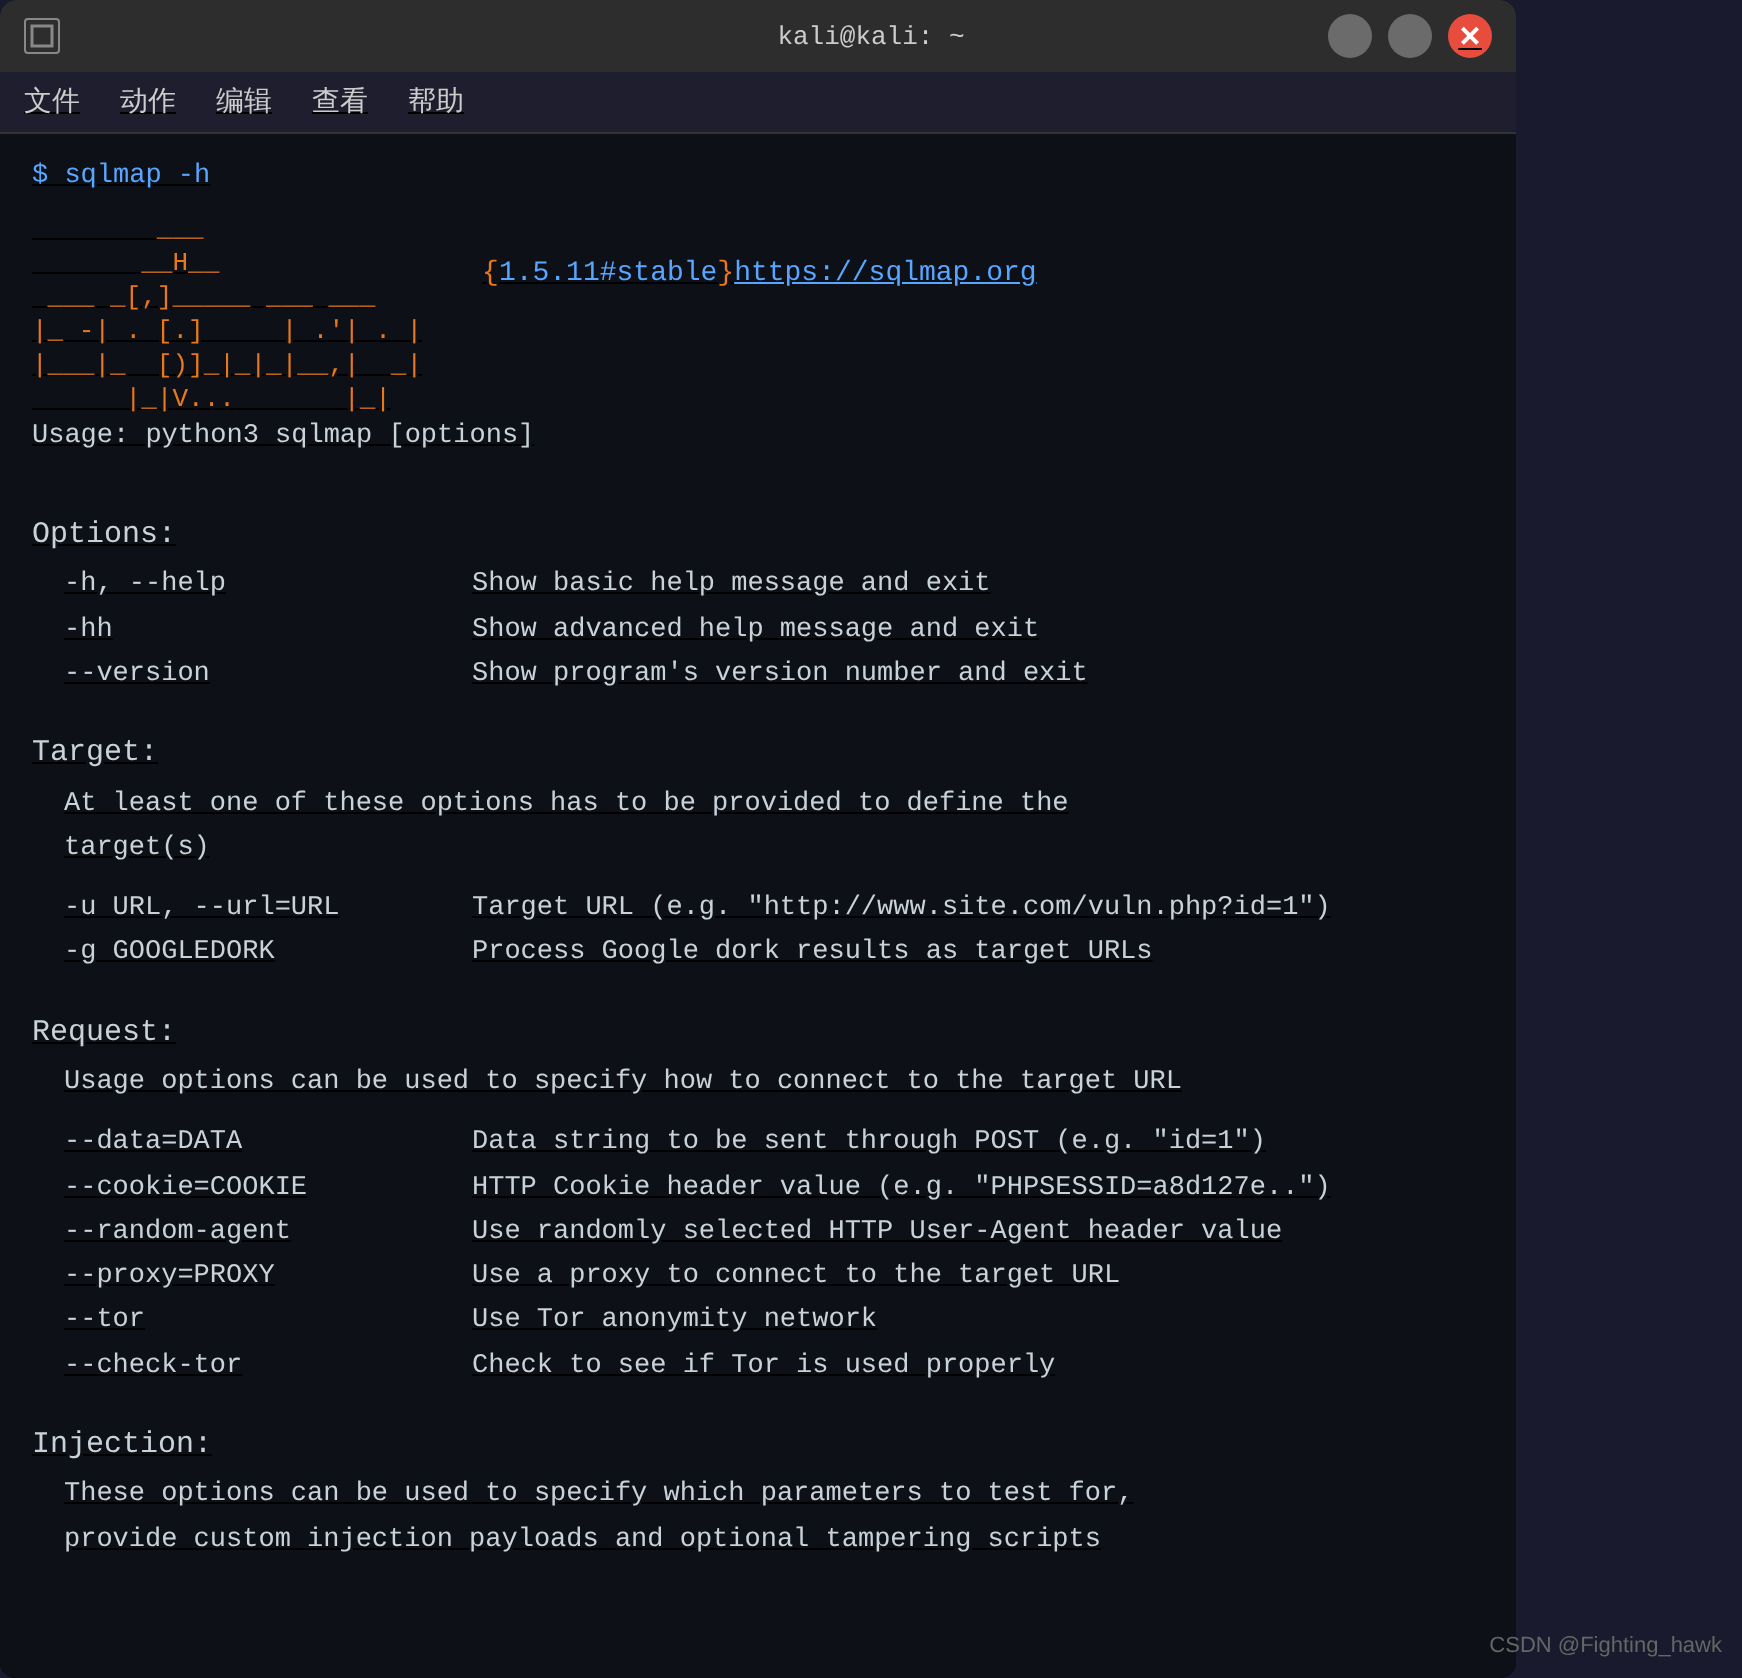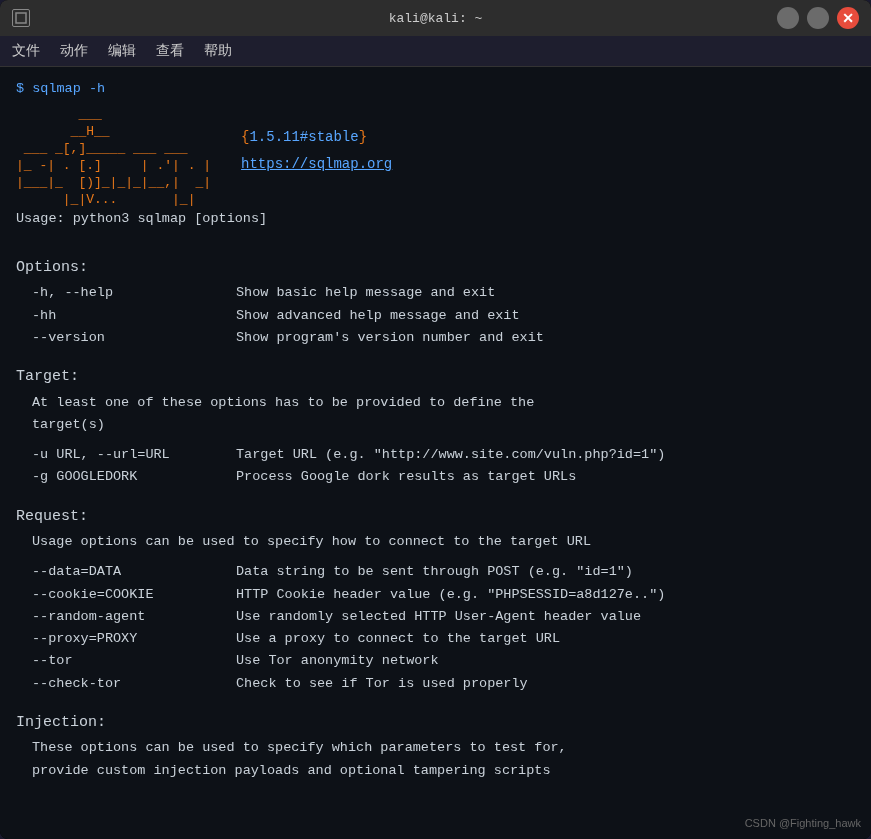--- a/index.html
+++ b/index.html
@@ -10,27 +10,28 @@
 
     body {
       background: #1a1a2e;
       font-family: 'Courier New', Courier, monospace;
       width: 871px;
       height: 839px;
       overflow: hidden;
     }
 
     .window {
-      width: 871px;
+      width: 758px;
       height: 839px;
       background: #000000;
       border-radius: 8px;
       display: flex;
       flex-direction: column;
       overflow: hidden;
+      text-decoration: underline;
     }
 
     .title-bar {
       background: #2d2d2d;
       height: 36px;
       display: flex;
       align-items: center;
       justify-content: space-between;
       padding: 0 12px;
       flex-shrink: 0;
@@ -135,21 +136,21 @@
     .ascii-block {
       color: #e8781a;
       font-size: 13px;
       line-height: 1.3;
       white-space: pre;
     }
 
     .version-info {
       margin-left: 30px;
       display: flex;
-      flex-direction: column;
+      flex-direction: row;
       justify-content: center;
       padding-top: 20px;
     }
 
     .version-text {
       color: #e8781a;
       font-size: 14px;
       margin-bottom: 6px;
     }
 

